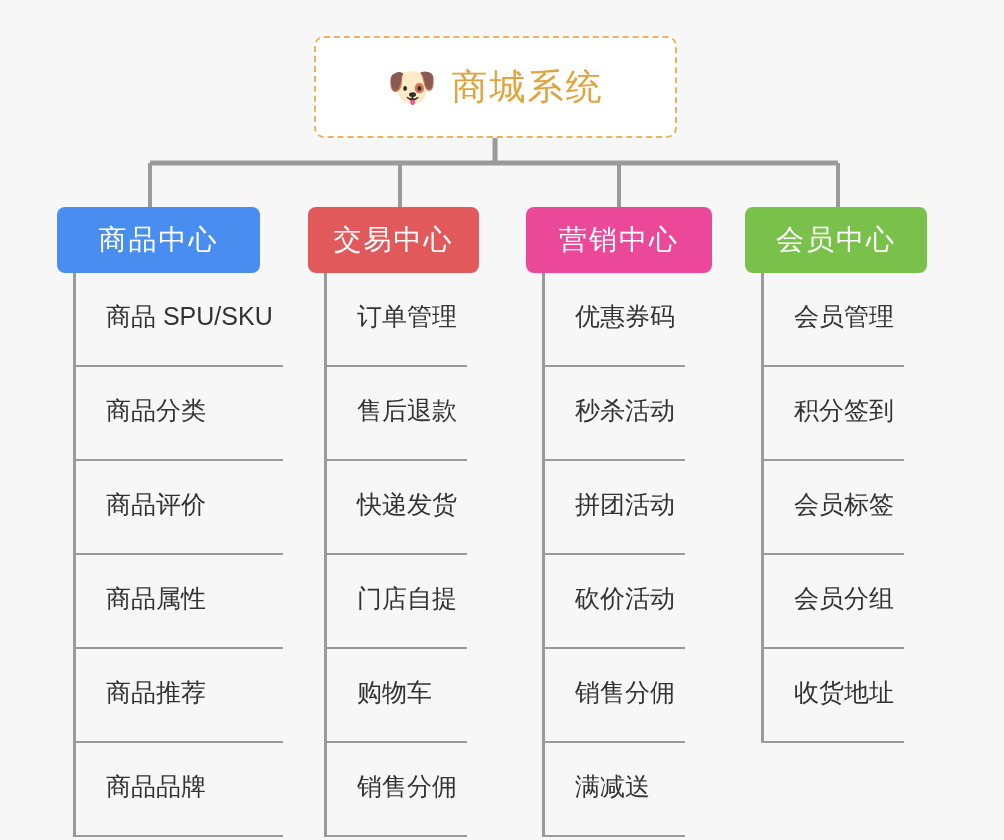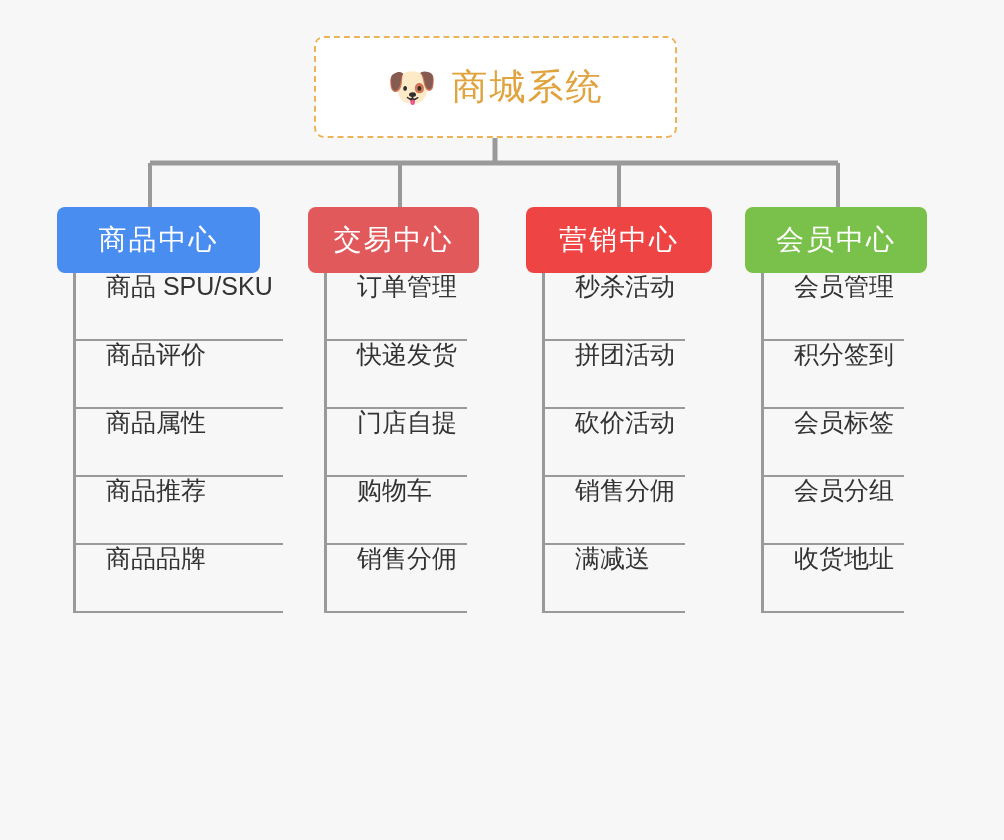--- a/index.html
+++ b/index.html
@@ -87,42 +87,42 @@
     position: absolute;
     top: 66px;
     left: 16px;
     border-left: 3px solid #9a9a9a;
     padding: 0;
     margin: 0;
     list-style: none;
   }
   .leaf {
     position: relative;
-    height: 68px;
+    height: 94px;
     box-sizing: border-box;
     display: flex;
-    align-items: flex-start;
+    align-items: center;
     border-bottom: 2px solid #9a9a9a;
     padding: 0 0 4px 0;
   }
   .leaf-label {
     font-size: 25px;
     color: #333333;
     white-space: nowrap;
     padding: 0 10px 0 30px;
     line-height: 1.1;
   }
 
   
   .branch-1 { left: 57px; }
   .branch-1 .branch-header { width: 203px; background: #4a8df0; }
   .branch-2 { left: 308px; }
   .branch-2 .branch-header { width: 171px; background: #e2595b; }
   .branch-3 { left: 526px; }
-  .branch-3 .branch-header { width: 186px; background: #ef4444; }
+  .branch-3 .branch-header { width: 186px; background: #ec4899; }
   .branch-4 { left: 745px; }
   .branch-4 .branch-header { width: 182px; background: #79c14a; }
 </style>
 </head>
 <body>
 
 <div id="mindmap">
 
   <svg id="connectors" viewBox="0 0 1004 840" width="1004" height="840" aria-hidden="true">
 
@@ -141,20 +141,23 @@
     <span class="root-title">商城系统</span>
   </div>
 
   <div class="branch branch-1">
     <div class="branch-header">商品中心</div>
     <ul class="branch-items">
       <li class="leaf">
         <span class="leaf-label">商品 SPU/SKU</span>
       </li>
       <li class="leaf">
+        <span class="leaf-label">商品分类</span>
+      </li>
+      <li class="leaf">
         <span class="leaf-label">商品评价</span>
       </li>
       <li class="leaf">
         <span class="leaf-label">商品属性</span>
       </li>
       <li class="leaf">
         <span class="leaf-label">商品推荐</span>
       </li>
       <li class="leaf">
         <span class="leaf-label">商品品牌</span>
@@ -162,38 +165,44 @@
     </ul>
   </div>
 
   <div class="branch branch-2">
     <div class="branch-header">交易中心</div>
     <ul class="branch-items">
       <li class="leaf">
         <span class="leaf-label">订单管理</span>
       </li>
       <li class="leaf">
+        <span class="leaf-label">售后退款</span>
+      </li>
+      <li class="leaf">
         <span class="leaf-label">快递发货</span>
       </li>
       <li class="leaf">
         <span class="leaf-label">门店自提</span>
       </li>
       <li class="leaf">
         <span class="leaf-label">购物车</span>
       </li>
       <li class="leaf">
         <span class="leaf-label">销售分佣</span>
       </li>
     </ul>
   </div>
 
   <div class="branch branch-3">
     <div class="branch-header">营销中心</div>
     <ul class="branch-items">
       <li class="leaf">
+        <span class="leaf-label">优惠券码</span>
+      </li>
+      <li class="leaf">
         <span class="leaf-label">秒杀活动</span>
       </li>
       <li class="leaf">
         <span class="leaf-label">拼团活动</span>
       </li>
       <li class="leaf">
         <span class="leaf-label">砍价活动</span>
       </li>
       <li class="leaf">
         <span class="leaf-label">销售分佣</span>

